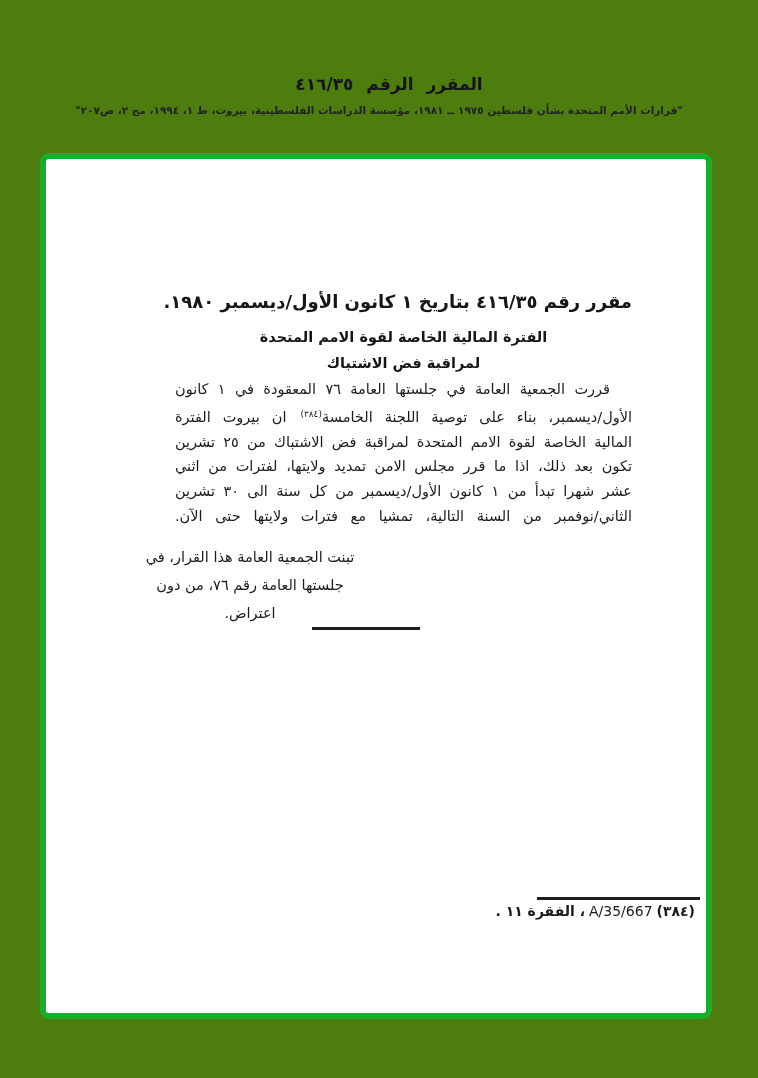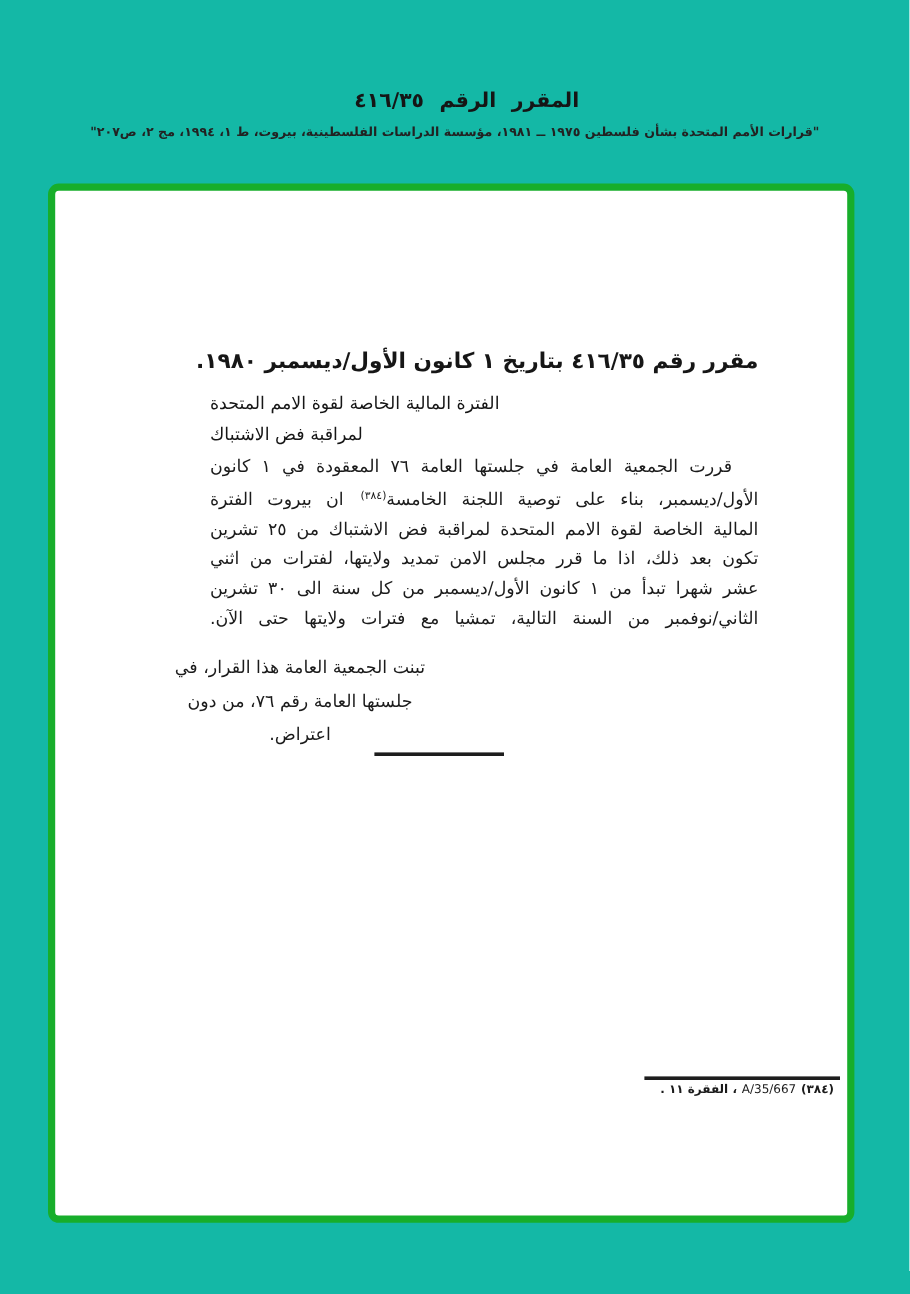--- a/index.html
+++ b/index.html
@@ -1,20 +1,20 @@
 <!DOCTYPE html>
 <html lang="ar"><head>
 <meta charset="utf-8">
 <style>
   html, body { margin: 0; padding: 0; background: #ffffff; }
   .page {
     position: relative;
     width: 758px;
     height: 1078px;
-    background: #14b8a6;
+    background: #4d7c0f;
     font-family: "DejaVu Sans", sans-serif;
     color: #1a1a1a;
     overflow: hidden;
   }
   
   .doc-title {
     position: absolute;
     top: 74px; left: 20px; width: 738px;
     direction: rtl;
     text-align: center;
@@ -51,23 +51,23 @@
     text-align: right;
     font-size: 18px;
     font-weight: 700;
     white-space: nowrap;
     color: #161616;
   }
   .decision-subheading {
     position: absolute;
     top: 325px; left: 175px; width: 457px;
     direction: rtl;
-    text-align: left;
+    text-align: center;
     font-size: 14.5px;
-    font-weight: 400;
+    font-weight: 700;
     line-height: 25.5px;
     color: #161616;
   }
   .decision-subheading .shline { white-space: nowrap; }
   
   .decision-body {
     position: absolute;
     top: 377px; left: 175px; width: 457px;
     direction: rtl;
     font-size: 14.5px;
@@ -109,21 +109,21 @@
     left: 537px; top: 897px;
     width: 163px; height: 3px;
     background: #1d1d1d;
   }
   
   .footnote-line {
     position: absolute;
     top: 903px; right: 63px;
     direction: rtl;
     text-align: right;
-    font-size: 10px;
+    font-size: 14px;
     font-weight: 700;
     white-space: nowrap;
     color: #1b1b1b;
   }
   .footnote-line .fn-ref { margin: 0 4px; font-weight: 400; }
 </style>
 </head>
 <body>
 
 <div class="page" style="color: rgb(26, 26, 26);">

